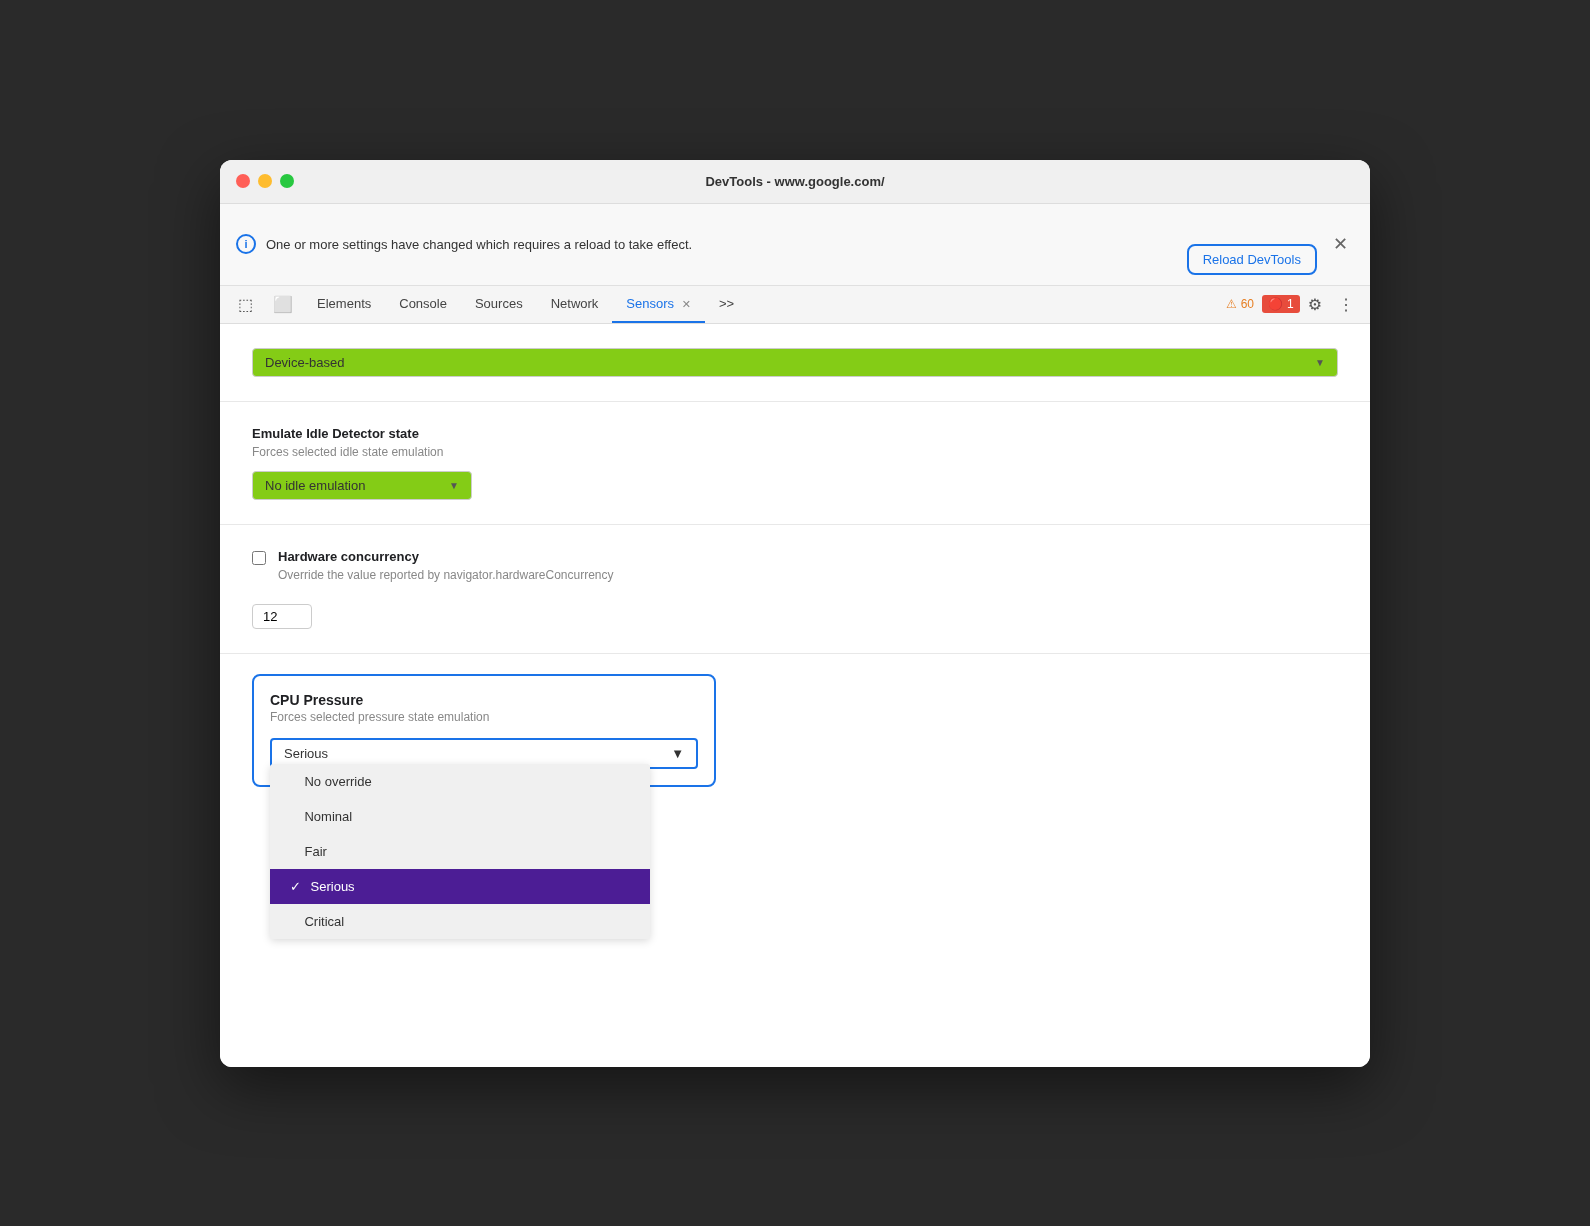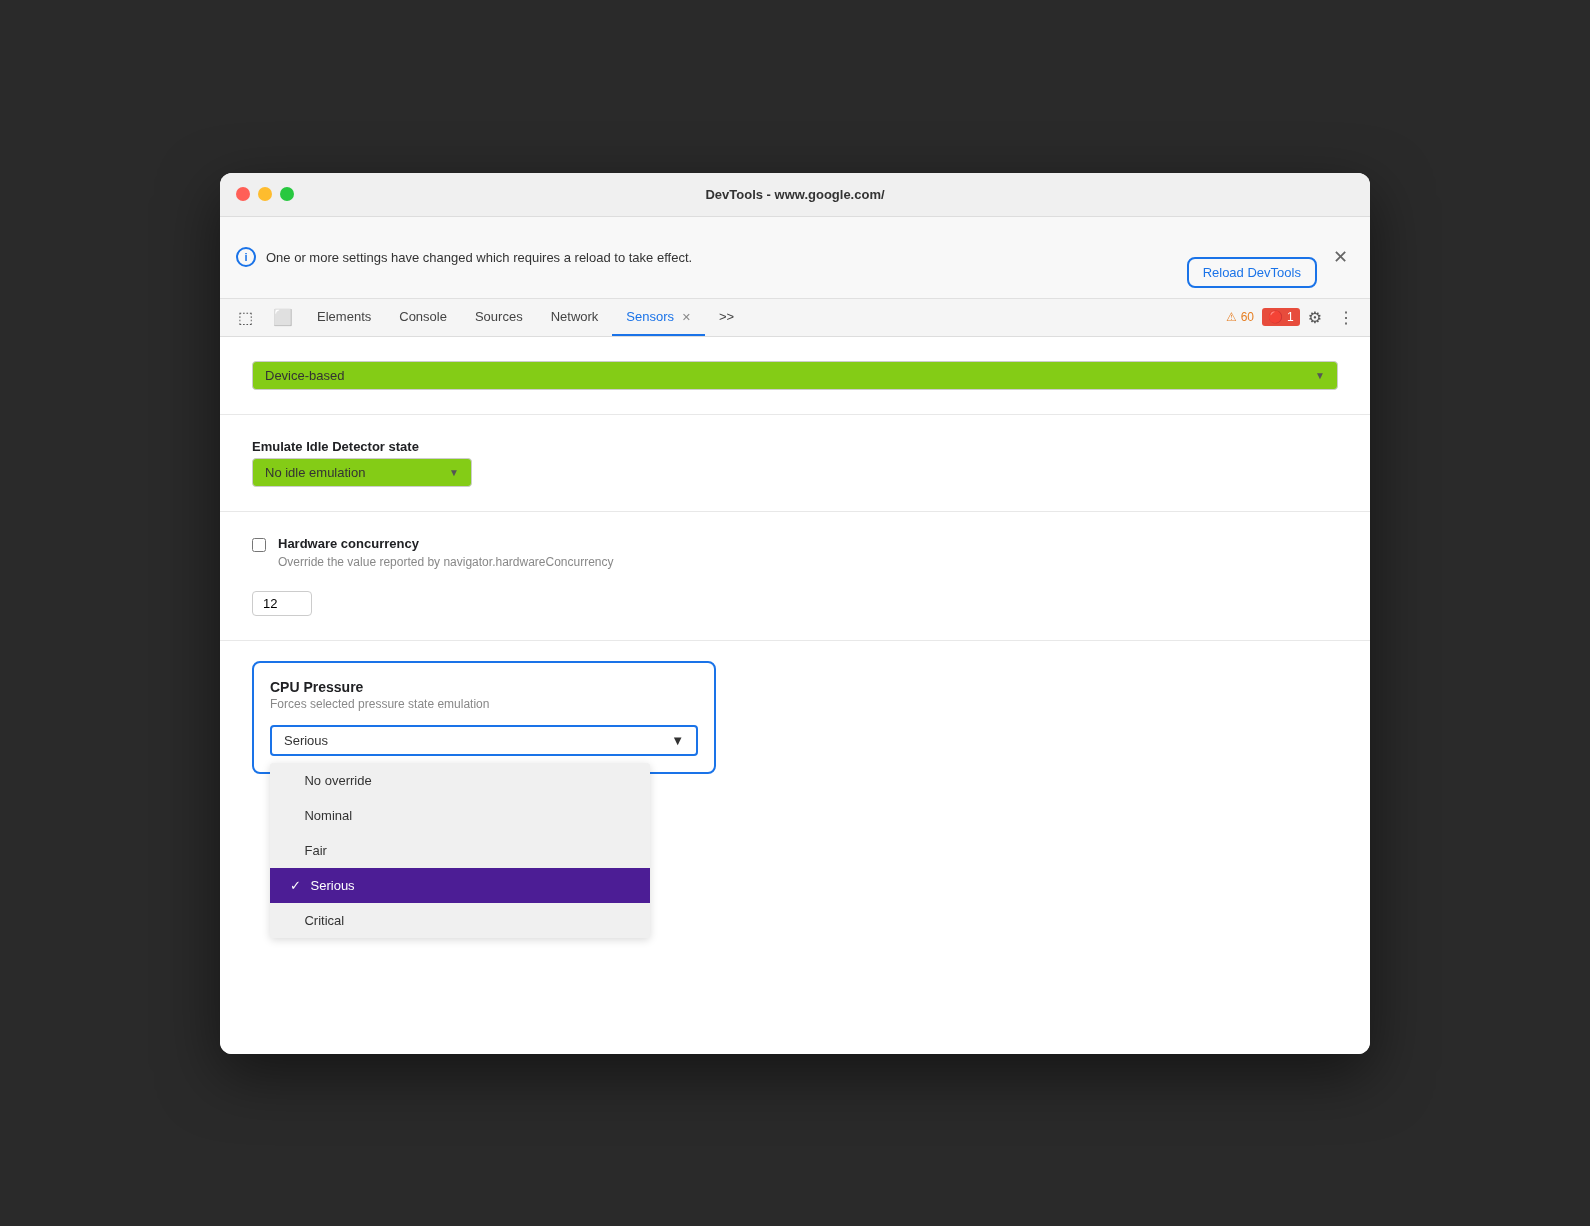--- a/index.html
+++ b/index.html
@@ -242,21 +242,21 @@
       color: #333;
       background: #fff;
       cursor: pointer;
       width: 100%;
       display: flex;
       justify-content: space-between;
       align-items: center;
     }
     .dropdown-menu {
       position: absolute;
-      top: 100px;
+      top: 88px;
       left: 16px;
       width: 380px;
       background: #f0f0f0;
       border-radius: 4px;
       overflow: hidden;
       box-shadow: 0 2px 8px rgba(0,0,0,0.15);
       z-index: 10;
     }
     .dropdown-item {
       padding: 10px 20px;
@@ -321,20 +321,21 @@
 
     <div class="section">
       <div class="dropdown">
         <span>Device-based</span>
         <span class="dropdown-arrow">▼</span>
       </div>
     </div>
 
     <div class="section">
       <div class="section-label">Emulate Idle Detector state</div>
+      <div class="section-sublabel">Forces selected idle state emulation</div>
       <div class="dropdown" style="width:220px;">
         <span>No idle emulation</span>
         <span class="dropdown-arrow">▼</span>
       </div>
     </div>
 
     <div class="section">
       <div class="checkbox-row">
         <input type="checkbox" style="">
         <div>

